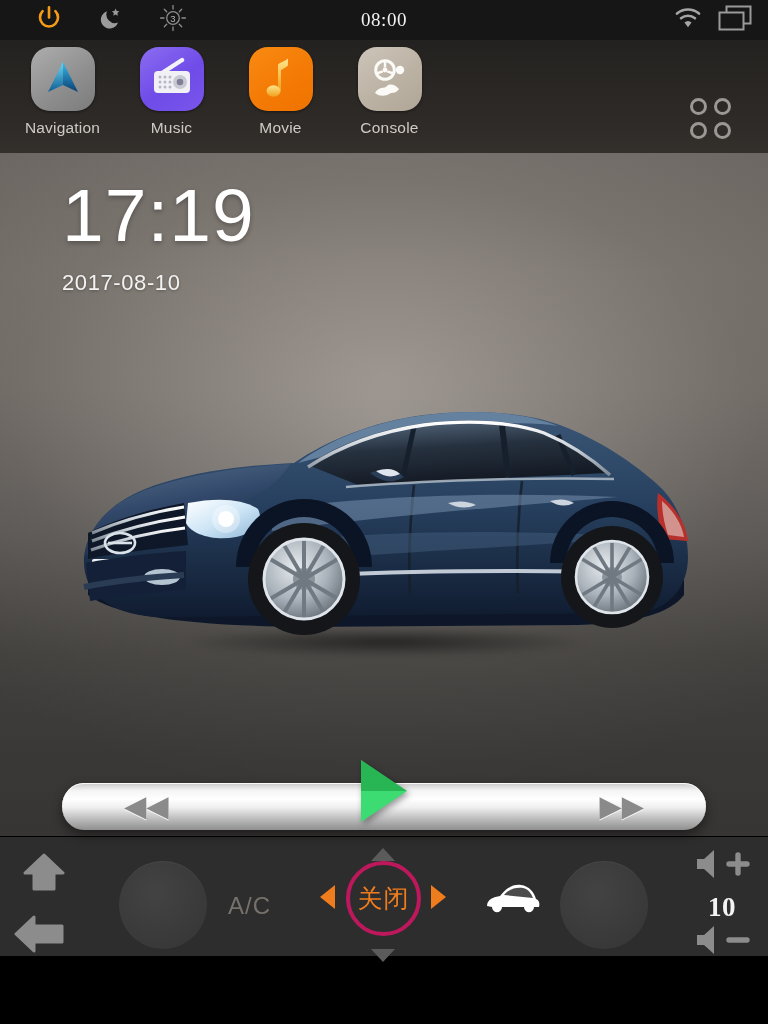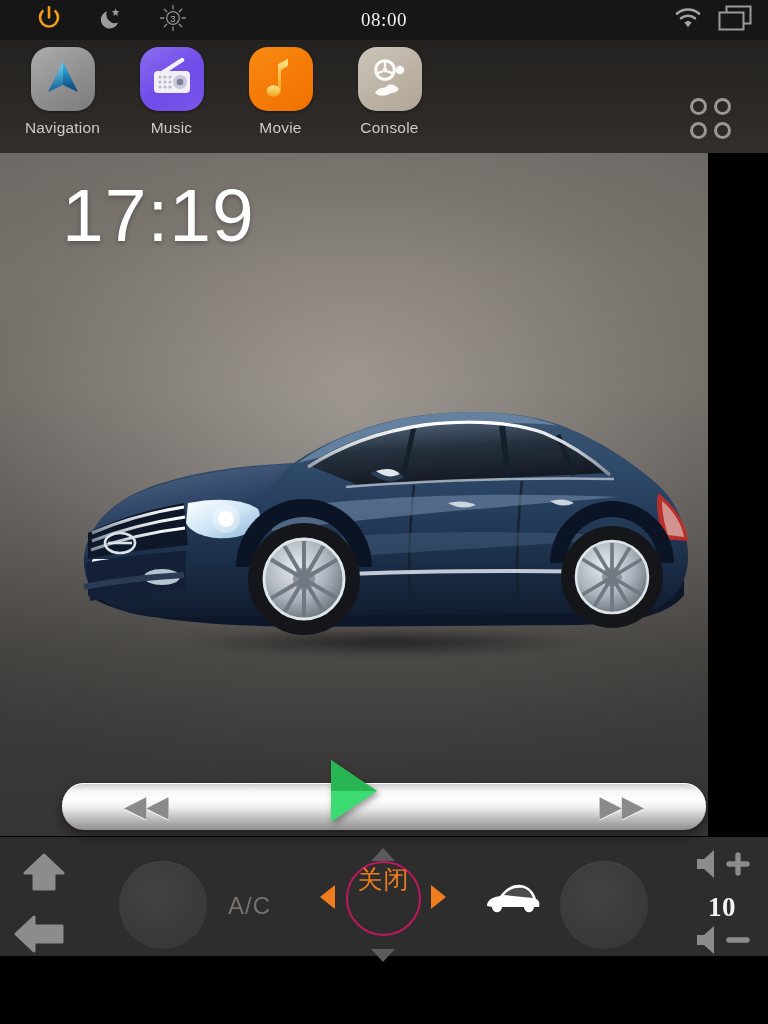--- a/index.html
+++ b/index.html
@@ -51,21 +51,21 @@
 
   #apps-grid-btn {
     position:absolute; right:30px; top:56px; width:56px; height:44px;
     display:flex; align-items:center; justify-content:center;
   }
   .grid-dots { display:grid; grid-template-columns:repeat(2,17px); gap:7px; }
   .grid-dot { width:17px; height:17px; border-radius:50%; border:3px solid #9b9792; }
 
   
   #wallpaper {
-    position:absolute; left:0; top:153px; width:708px; height:735px;
+    position:absolute; left:0; top:153px; width:768px; height:735px;
     background:
       radial-gradient(ellipse 520px 330px at 50% 36%, rgba(175,168,162,.55), rgba(0,0,0,0) 72%),
       linear-gradient(180deg,
         #827c76 0%, #878079 16%, #837c76 32%,
         #6e6a66 52%, #55524f 68%, #4a4846 82%, #434140 100%);
     overflow:hidden;
   }
   #wallpaper:after {
     content:""; position:absolute; left:0; right:0; top:0; bottom:0;
     background:radial-gradient(ellipse 700px 500px at 50% 30%, rgba(255,255,255,.05), rgba(0,0,0,.22) 85%);
@@ -133,22 +133,22 @@
   #knob-right { left:560px; top:24px; }
 
   #ac-label {
     position:absolute; left:228px; top:55px; font-size:24px;
     color:#77716c; letter-spacing:1px; font-weight:300;
   }
 
   #mode-cluster { position:absolute; left:318px; top:11px; width:130px; height:114px; }
   #mode-circle {
     position:absolute; left:28px; top:13px; width:75px; height:75px;
-    border-radius:50%; border:2px solid #be185d;
-    display:flex; justify-content:center;
+    border-radius:50%; border:4px solid #be185d;
+    display:flex; align-items:center; justify-content:center;
   }
   #mode-text { font-size:25px; color:#ef7c1d; letter-spacing:1px;
     font-family:"DejaVu Sans", sans-serif; }
   .tri { position:absolute; width:0; height:0; }
   #tri-left {
     left:2px; top:37px;
     border-top:12px solid transparent; border-bottom:12px solid transparent;
     border-right:15px solid #ef7c1d;
   }
   #tri-right {
@@ -330,20 +330,21 @@
         <div class="grid-dot"></div>
           <div class="grid-dot"></div>
       </div>
     </div>
   </div>
 
   <div id="wallpaper">
 
     <div id="clock-block">
       <div id="clock-time">17:19</div>
+      <div id="clock-date">2017-08-10</div>
     </div>
 
     <div id="car-shadow"></div>
 
     <div id="car-photo">
       <svg width="656" height="280" viewBox="0 0 656 280">
         <defs>
           <linearGradient id="bodyTop" x1="0" y1="0" x2="0.25" y2="1">
             <stop offset="0" stop-color="#4e6585"></stop>
             <stop offset="0.35" stop-color="#2e4straightener"></stop>

